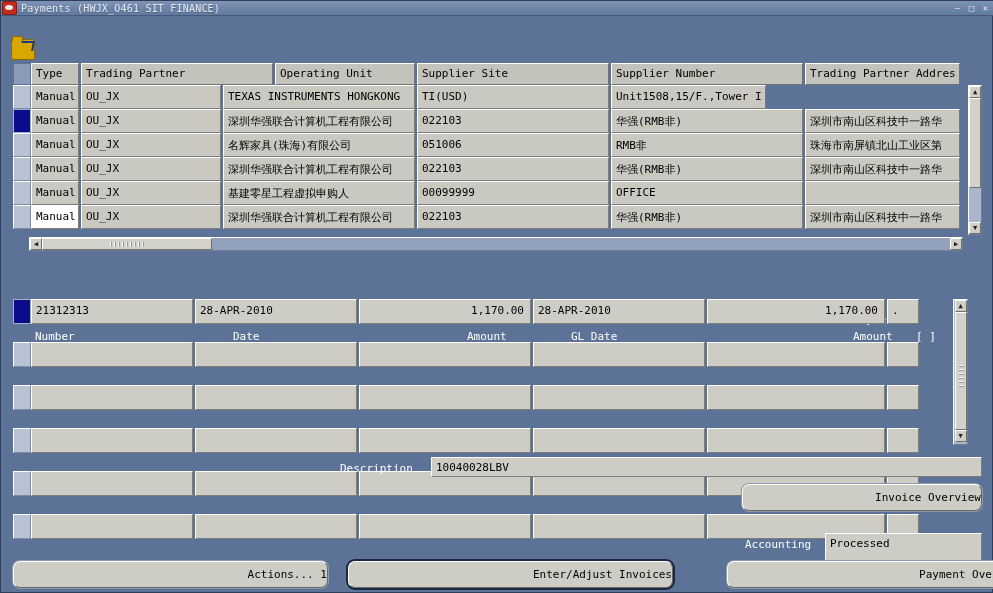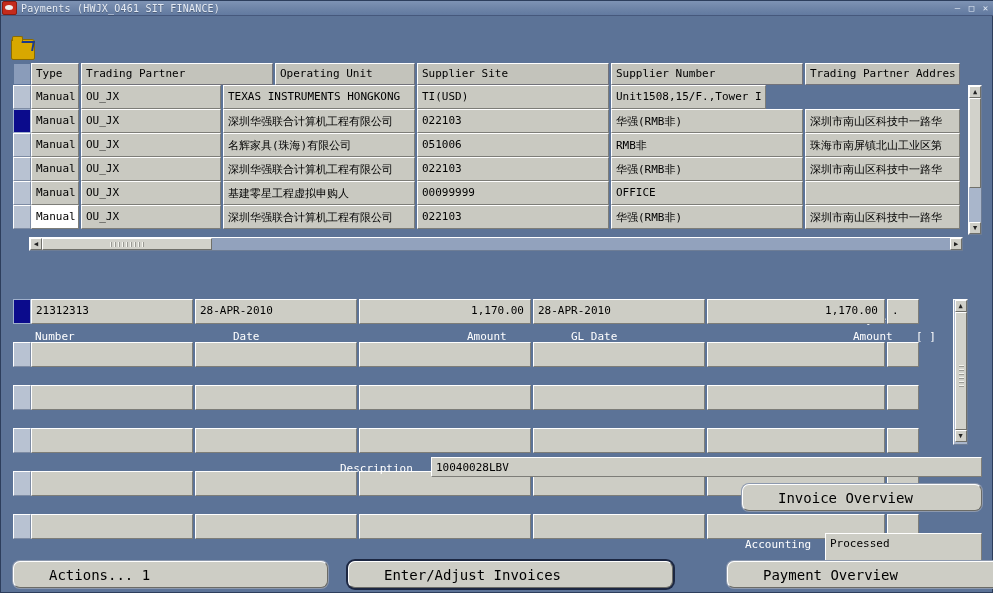--- a/index.html
+++ b/index.html
@@ -271,26 +271,25 @@
     box-sizing: border-box;
     font-size: 11px; color: #000;
     padding: 3px 0 0 4px;
     overflow: hidden; white-space: nowrap;
   }
   .btn {
     background: #cdcdc5;
     border: 1px solid #ffffff;
     border-right-color: #6b6b66; border-bottom-color: #6b6b66;
     box-sizing: border-box;
-    font-size: 14px; color: #000;
-    display: flex; align-items: center; justify-content: flex-start;
+    font-size: 11px; color: #000;
+    display: flex; align-items: center; justify-content: flex-end;
     border-radius: 7px;
     position: absolute;
     box-shadow: 0 0 0 1px #8d99ae;
-    padding-left: 35px;
   }
   .btn.focused { box-shadow: 0 0 0 2px #1c2742; }
 
   .bottombar {
     position: absolute; left: 0; bottom: 0;
     width: 993px; height: 35px;
   }
 </style>
 </head>
 <body>

